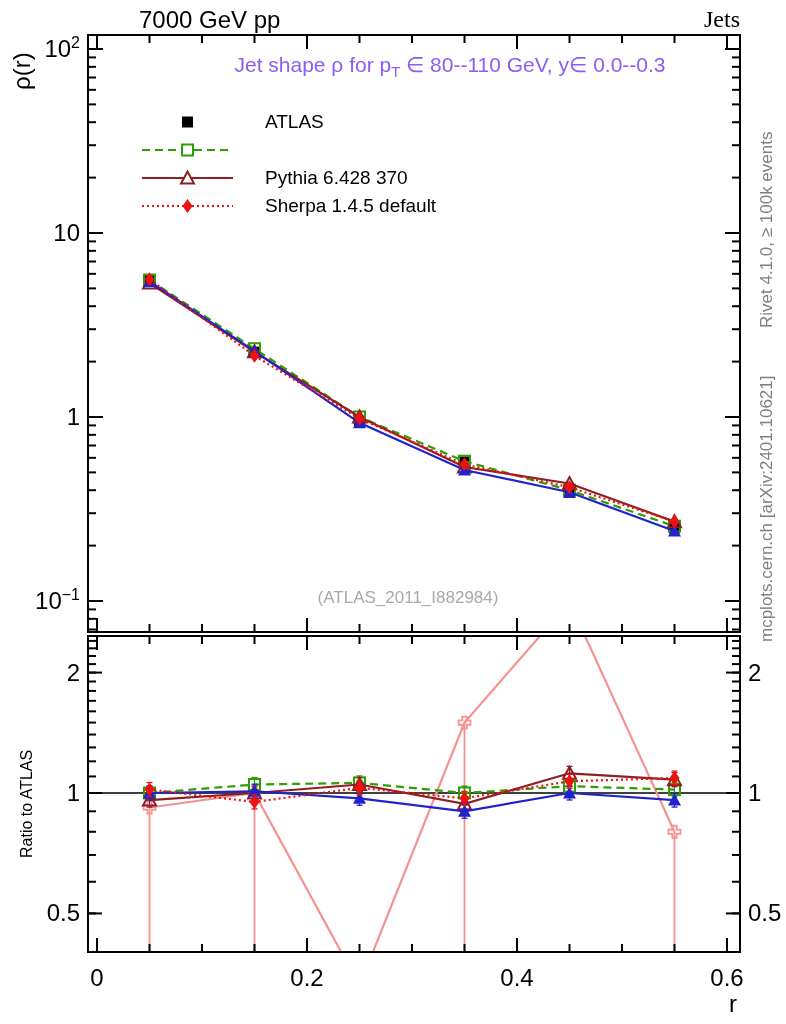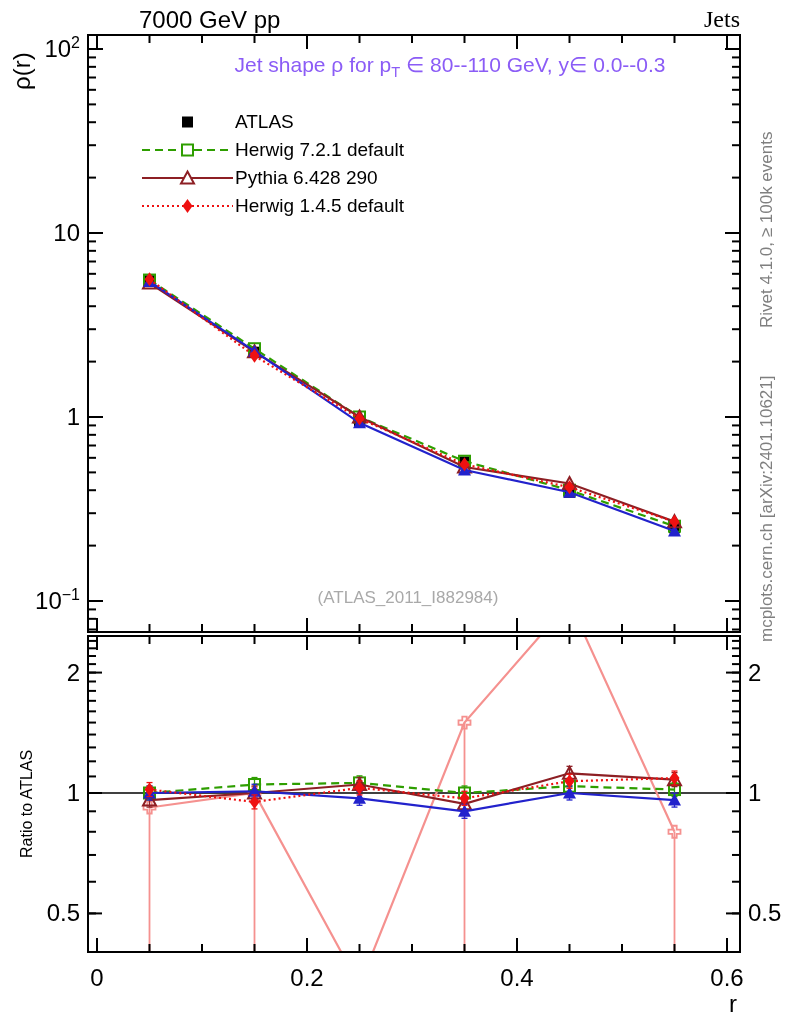--- a/index.html
+++ b/index.html
@@ -8,21 +8,21 @@
   #plot{position:absolute;left:0;top:0;}
   .hdr{position:absolute;top:6px;font-size:24px;color:#000;white-space:nowrap;}
   #hdr-left{left:104px;margin-left:35px;}
   #hdr-right{right:46px;text-align:right;font-family:Liberation Serif, serif;}
   #title{position:absolute;left:88px;top:53px;width:724px;text-align:center;
          font-size:21px;color:#8b5cf6;white-space:nowrap;}
   #title sub{font-size:70%;}
   #legend{position:absolute;left:140px;top:108px;}
   .leg-row{display:flex;align-items:center;height:28px;}
   .leg-row svg{display:block;}
-  .leg-label{font-size:19px;color:#000;white-space:nowrap;}
+  .leg-label{margin-left:30px;font-size:19px;color:#000;white-space:nowrap;}
 </style>
 </head>
 <body>
 
 <div id="root">
   <svg id="plot" width="786" height="1024">
       <defs>
         <clipPath id="clip-main">
           <rect x="88" y="35" width="652" height="597"></rect>
         </clipPath>
@@ -375,30 +375,29 @@
         <svg width="95" height="28">
           <rect x="42" y="8.5" width="11" height="11" fill="#000000"></rect>
         </svg>
         <span class="leg-label">ATLAS</span>
       </div>
       <div class="leg-row">
         <svg width="95" height="28">
           <line x1="2" y1="14" x2="93" y2="14" stroke="#2e9e00" stroke-width="2.2" stroke-dasharray="8,5"></line>
           <rect x="42" y="8.5" width="11" height="11" fill="#ffffff" stroke="#2e9e00" stroke-width="2"></rect>
         </svg>
-        <span class="leg-label">Herwig 7.2.1 default</span>
       </div>
       <div class="leg-row">
         <svg width="95" height="28">
           <line x1="2" y1="14" x2="93" y2="14" stroke="#8d1f24" stroke-width="2.2"></line>
           <polygon points="47.5,7.5 54,19.5 41,19.5" fill="#ffffff" stroke="#8d1f24" stroke-width="2"></polygon>
         </svg>
-        <span class="leg-label">Pythia 6.428 290</span>
+        <span class="leg-label">Pythia 6.428 370</span>
       </div>
       <div class="leg-row">
         <svg width="95" height="28">
           <line x1="2" y1="14" x2="93" y2="14" stroke="#ee1111" stroke-width="2.2" stroke-dasharray="2,3"></line>
           <polygon points="47.5,7 52.5,14 47.5,21 42.5,14" fill="#ee1111"></polygon>
         </svg>
-        <span class="leg-label">Herwig 1.4.5 default</span>
+        <span class="leg-label">Sherpa 1.4.5 default</span>
       </div>
     </div>
 </div>
 
 </body></html>

